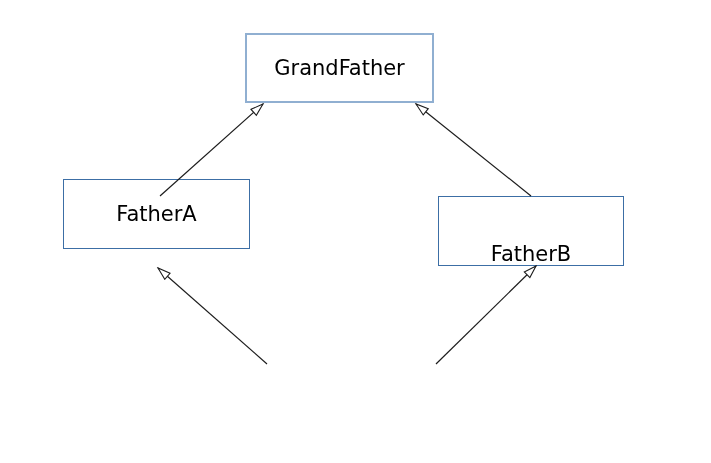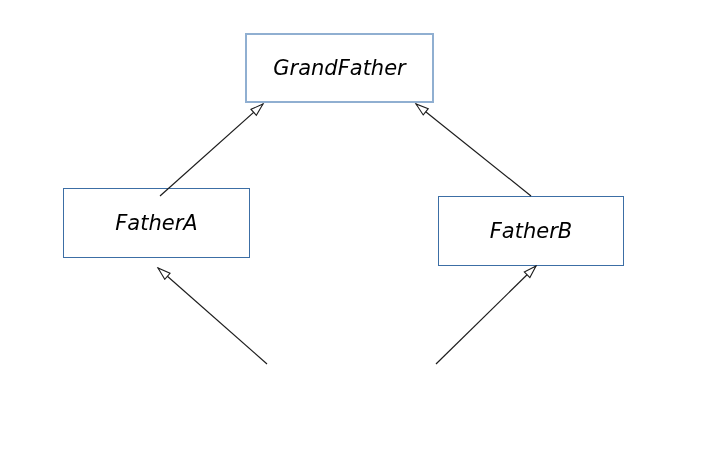--- a/index.html
+++ b/index.html
@@ -7,45 +7,45 @@
     padding: 0;
     background: #ffffff;
   }
   .canvas {
     position: relative;
     width: 711px;
     height: 463px;
     background: #ffffff;
     overflow: hidden;
     font-family: "DejaVu Sans", "Liberation Sans", sans-serif;
-    font-style: italic;
   }
   .node {
     position: absolute;
     box-sizing: border-box;
     background: #ffffff;
     display: flex;
     align-items: center;
     justify-content: center;
     color: #000000;
     font-size: 21px;
     line-height: 1;
     user-select: none;
   }
   .node-grandfather {
     left: 245px; top: 33px; width: 189px; height: 70px;
     border: 2px solid #90afd1;
   }
   .node-fathera {
-    left: 63px; top: 188px; width: 187px; height: 70px;
+    left: 63px; top: 179px; width: 187px; height: 70px;
     border: 1.5px solid #3c6ea5;
   }
   .node-fatherb {
     left: 438px; top: 196px; width: 186px; height: 70px;
     border: 1.5px solid #3c6ea5;
+    align-items: flex-end;
   }
   .node-son {
     left: 252px; top: 365px; width: 188px; height: 72px;
     border: 1.5px solid #3c6ea5;
   }
   .edges-layer {
     position: absolute;
     left: 0; top: 0;
     width: 711px;
     height: 463px;

